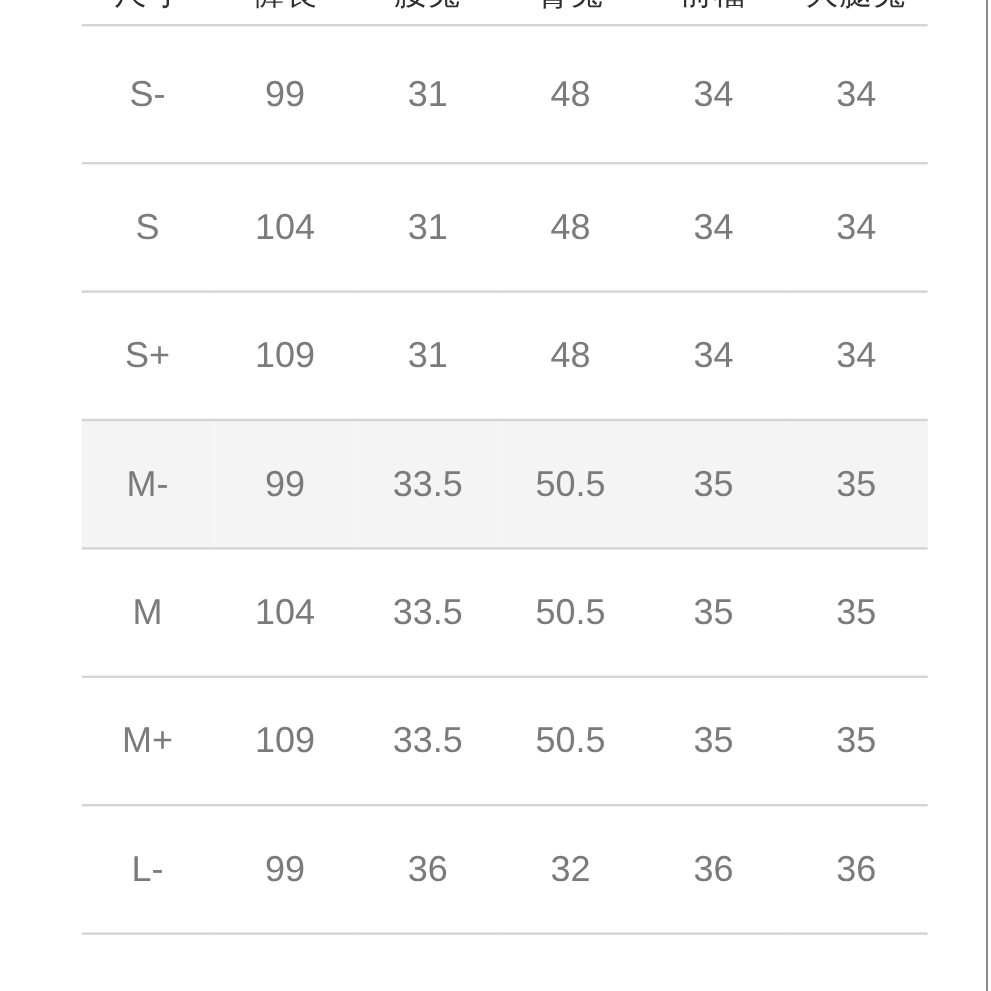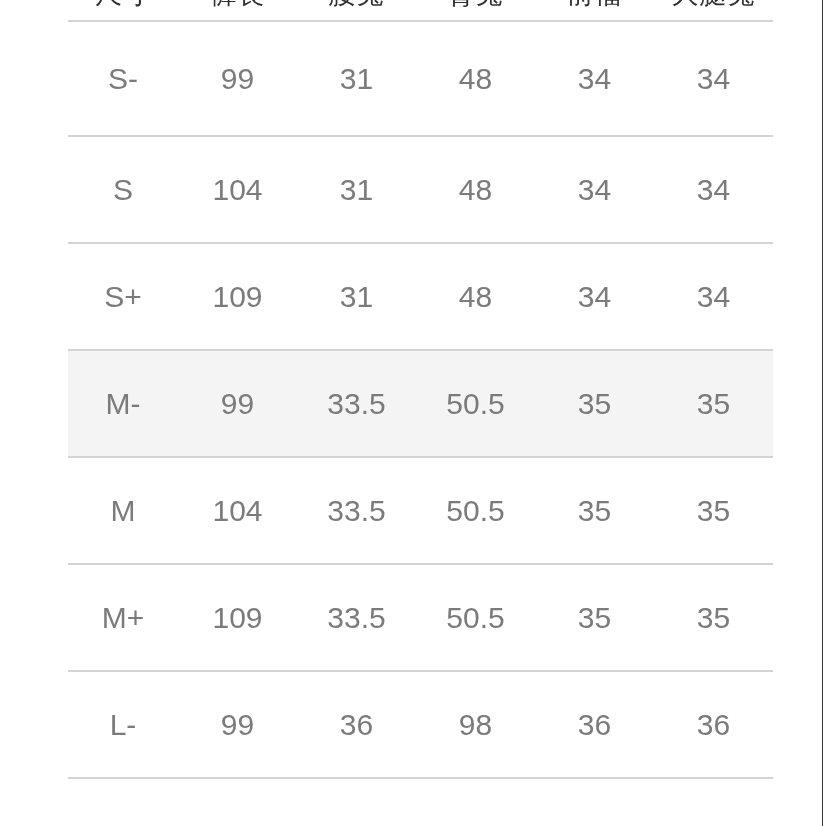--- a/index.html
+++ b/index.html
@@ -216,21 +216,21 @@
             <td>50.5</td>
             <td>35</td>
             <td>35</td>
             <td class="gutter"></td>
           </tr>
           <tr>
             <td class="gutter"></td>
             <td>L-</td>
             <td>99</td>
             <td>36</td>
-            <td>98</td>
+            <td>32</td>
             <td>36</td>
             <td>36</td>
             <td class="gutter"></td>
           </tr>
         </tbody>
     </table>
   </div>
 
   <div class="right-edge-rule"></div>
 </div>

